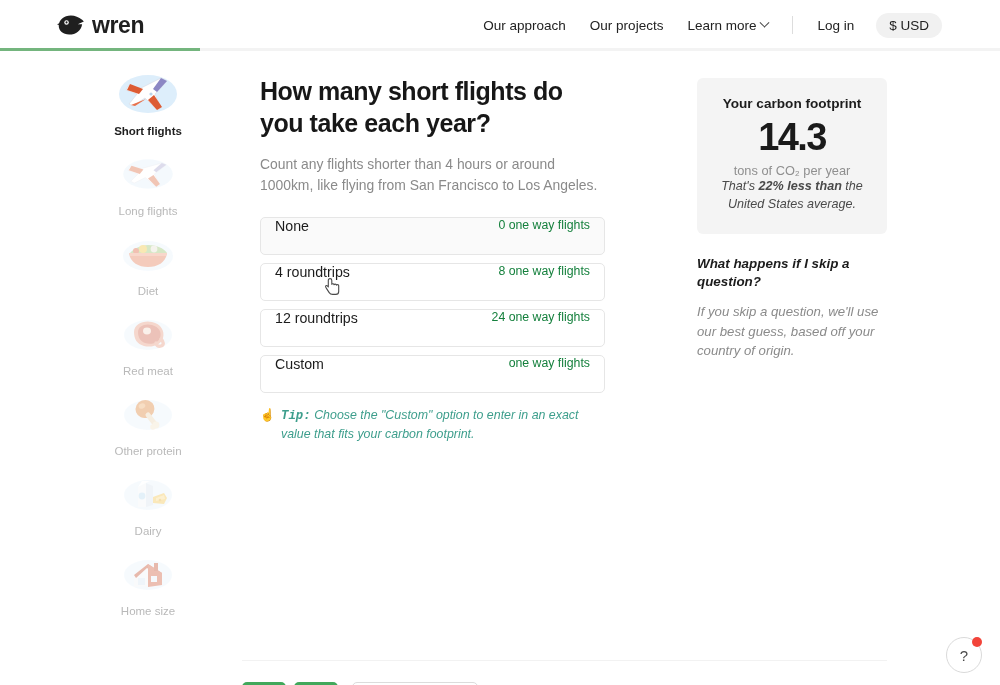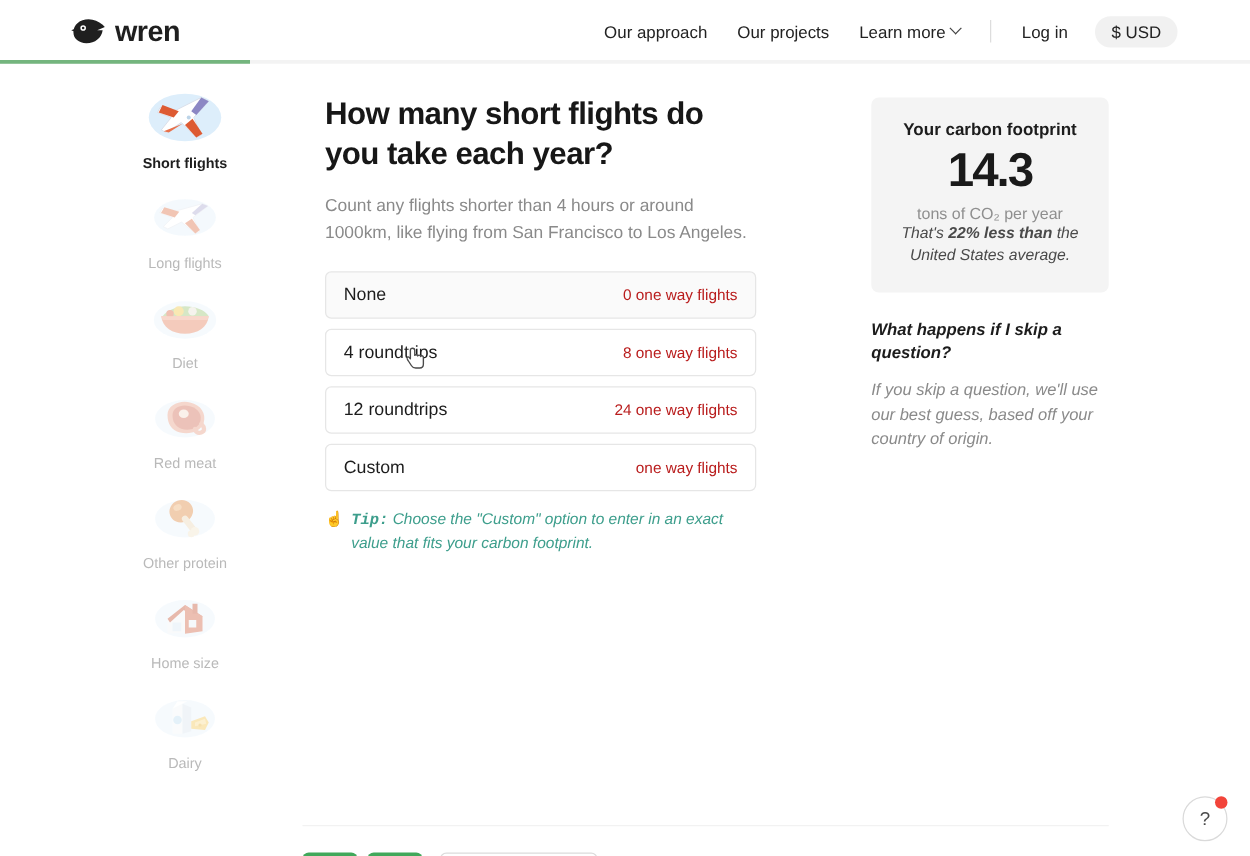--- a/index.html
+++ b/index.html
@@ -152,29 +152,28 @@
     margin-top: 21px;
     display: flex;
     flex-direction: column;
     gap: 8px;
   }
   .option {
     height: 38px;
     border: 1px solid #e6e6e6;
     border-radius: 5px;
     display: flex;
-    align-items: center;
     justify-content: space-between;
     padding: 0 14px;
     background: #ffffff;
     cursor: pointer;
   }
   .option.hovered { background: #fafafa; }
   .option-label { font-size: 14.2px; color: #1c1c1c; }
-  .option-sub { font-size: 12.3px; color: #b91c1c; }
+  .option-sub { font-size: 12.3px; color: #15803d; }
 
   .tip {
     margin-top: 14px;
     display: flex;
     gap: 6px;
     align-items: flex-start;
   }
   .tip-icon { font-size: 12px; line-height: 1.45; }
   .tip-text {
     font-size: 12.4px;
@@ -411,45 +410,45 @@
           <ellipse cx="22" cy="15" rx="3.4" ry="2.6" fill="#edb175" transform="rotate(-20 22 15)"></ellipse>
         </svg>
       </div>
       <div class="side-label">Other protein</div>
     </div>
 
     <div class="side-item dim">
       <div class="side-icon">
         <svg width="56" height="46" viewBox="0 0 56 46">
           <ellipse cx="28" cy="24" rx="24" ry="15" fill="#eaf4fc"></ellipse>
-          <path d="M14 24 L28 13 L42 22 L42 34 L14 36 Z" fill="#f3f4f6"></path>
-          <path d="M14 24 L28 13 L42 22 L40 25 L27 17 L16 27 Z" fill="#c75a3c"></path>
-          <path d="M28 13 L42 22 L42 34 L28 36 Z" fill="#d4684a"></path>
-          <rect x="18" y="27" width="7" height="7" fill="#dbe9f4"></rect>
-          <rect x="31" y="25" width="6" height="6" fill="#e9f2f8"></rect>
-          <rect x="34" y="12" width="4" height="8" fill="#c75a3c"></rect>
-        </svg>
-      </div>
-      <div class="side-label">Home size</div>
-    </div>
-
-    <div class="side-item dim">
-      <div class="side-icon">
-        <svg width="56" height="46" viewBox="0 0 56 46">
-          <ellipse cx="28" cy="24" rx="24" ry="15" fill="#eaf4fc"></ellipse>
           <path d="M18 16 L26 12 L26 36 L18 36 Z" fill="#f4f7fa"></path>
           <path d="M26 12 L33 15 L33 34 L26 36 Z" fill="#dde7f0"></path>
           <path d="M18 16 L22 10 L30 10 L26 12 Z" fill="#ffffff"></path>
           <circle cx="22" cy="25" r="3.4" fill="#bfe0f2"></circle>
           <path d="M33 26 L44 22 L47 27 L44 33 L33 32 Z" fill="#f4c95d"></path>
           <path d="M36 27 L44 24 L45 28 L36 30 Z" fill="#fadd92"></path>
           <circle cx="40" cy="29" r="1.3" fill="#e8b742"></circle>
         </svg>
       </div>
       <div class="side-label">Dairy</div>
+    </div>
+
+    <div class="side-item dim">
+      <div class="side-icon">
+        <svg width="56" height="46" viewBox="0 0 56 46">
+          <ellipse cx="28" cy="24" rx="24" ry="15" fill="#eaf4fc"></ellipse>
+          <path d="M14 24 L28 13 L42 22 L42 34 L14 36 Z" fill="#f3f4f6"></path>
+          <path d="M14 24 L28 13 L42 22 L40 25 L27 17 L16 27 Z" fill="#c75a3c"></path>
+          <path d="M28 13 L42 22 L42 34 L28 36 Z" fill="#d4684a"></path>
+          <rect x="18" y="27" width="7" height="7" fill="#dbe9f4"></rect>
+          <rect x="31" y="25" width="6" height="6" fill="#e9f2f8"></rect>
+          <rect x="34" y="12" width="4" height="8" fill="#c75a3c"></rect>
+        </svg>
+      </div>
+      <div class="side-label">Home size</div>
     </div>
   </div>
 
   <div class="main">
     <h1 class="q-title">How many short flights do you take each year?</h1>
     <p class="q-desc">Count any flights shorter than 4 hours or around 1000km, like flying from San Francisco to Los Angeles.</p>
 
     <div class="options">
       <div class="option hovered">
         <span class="option-label">None</span>

